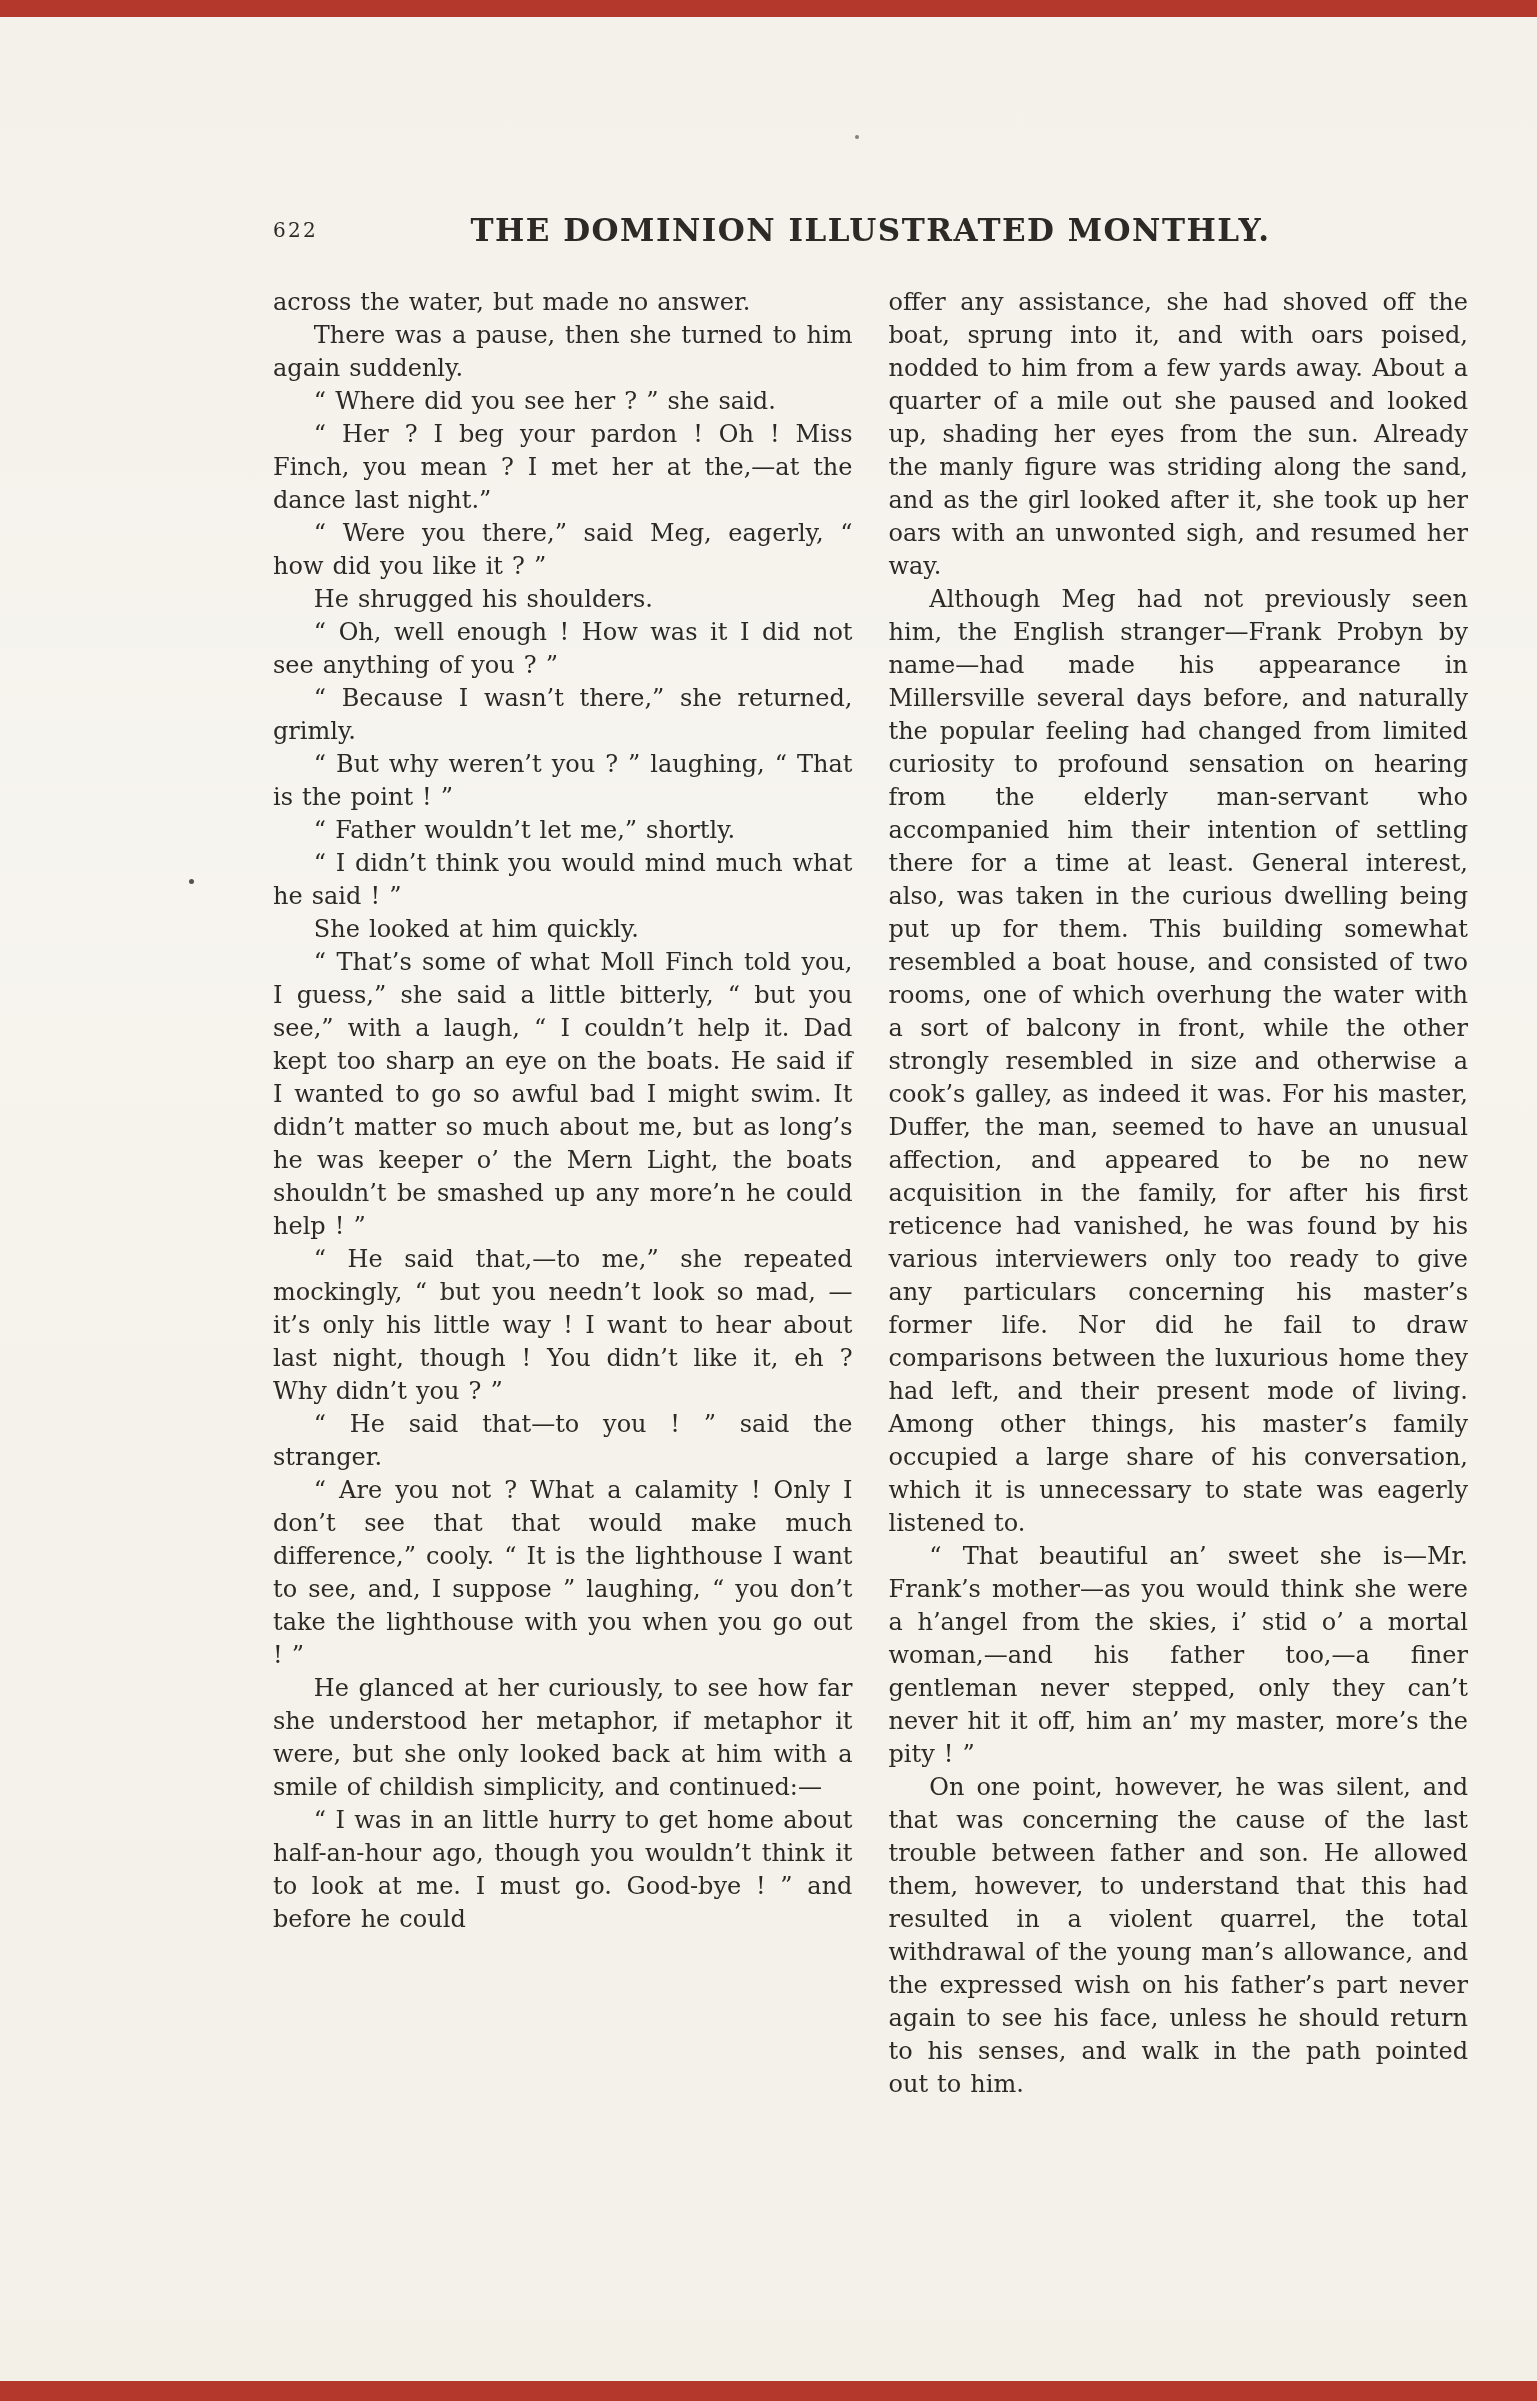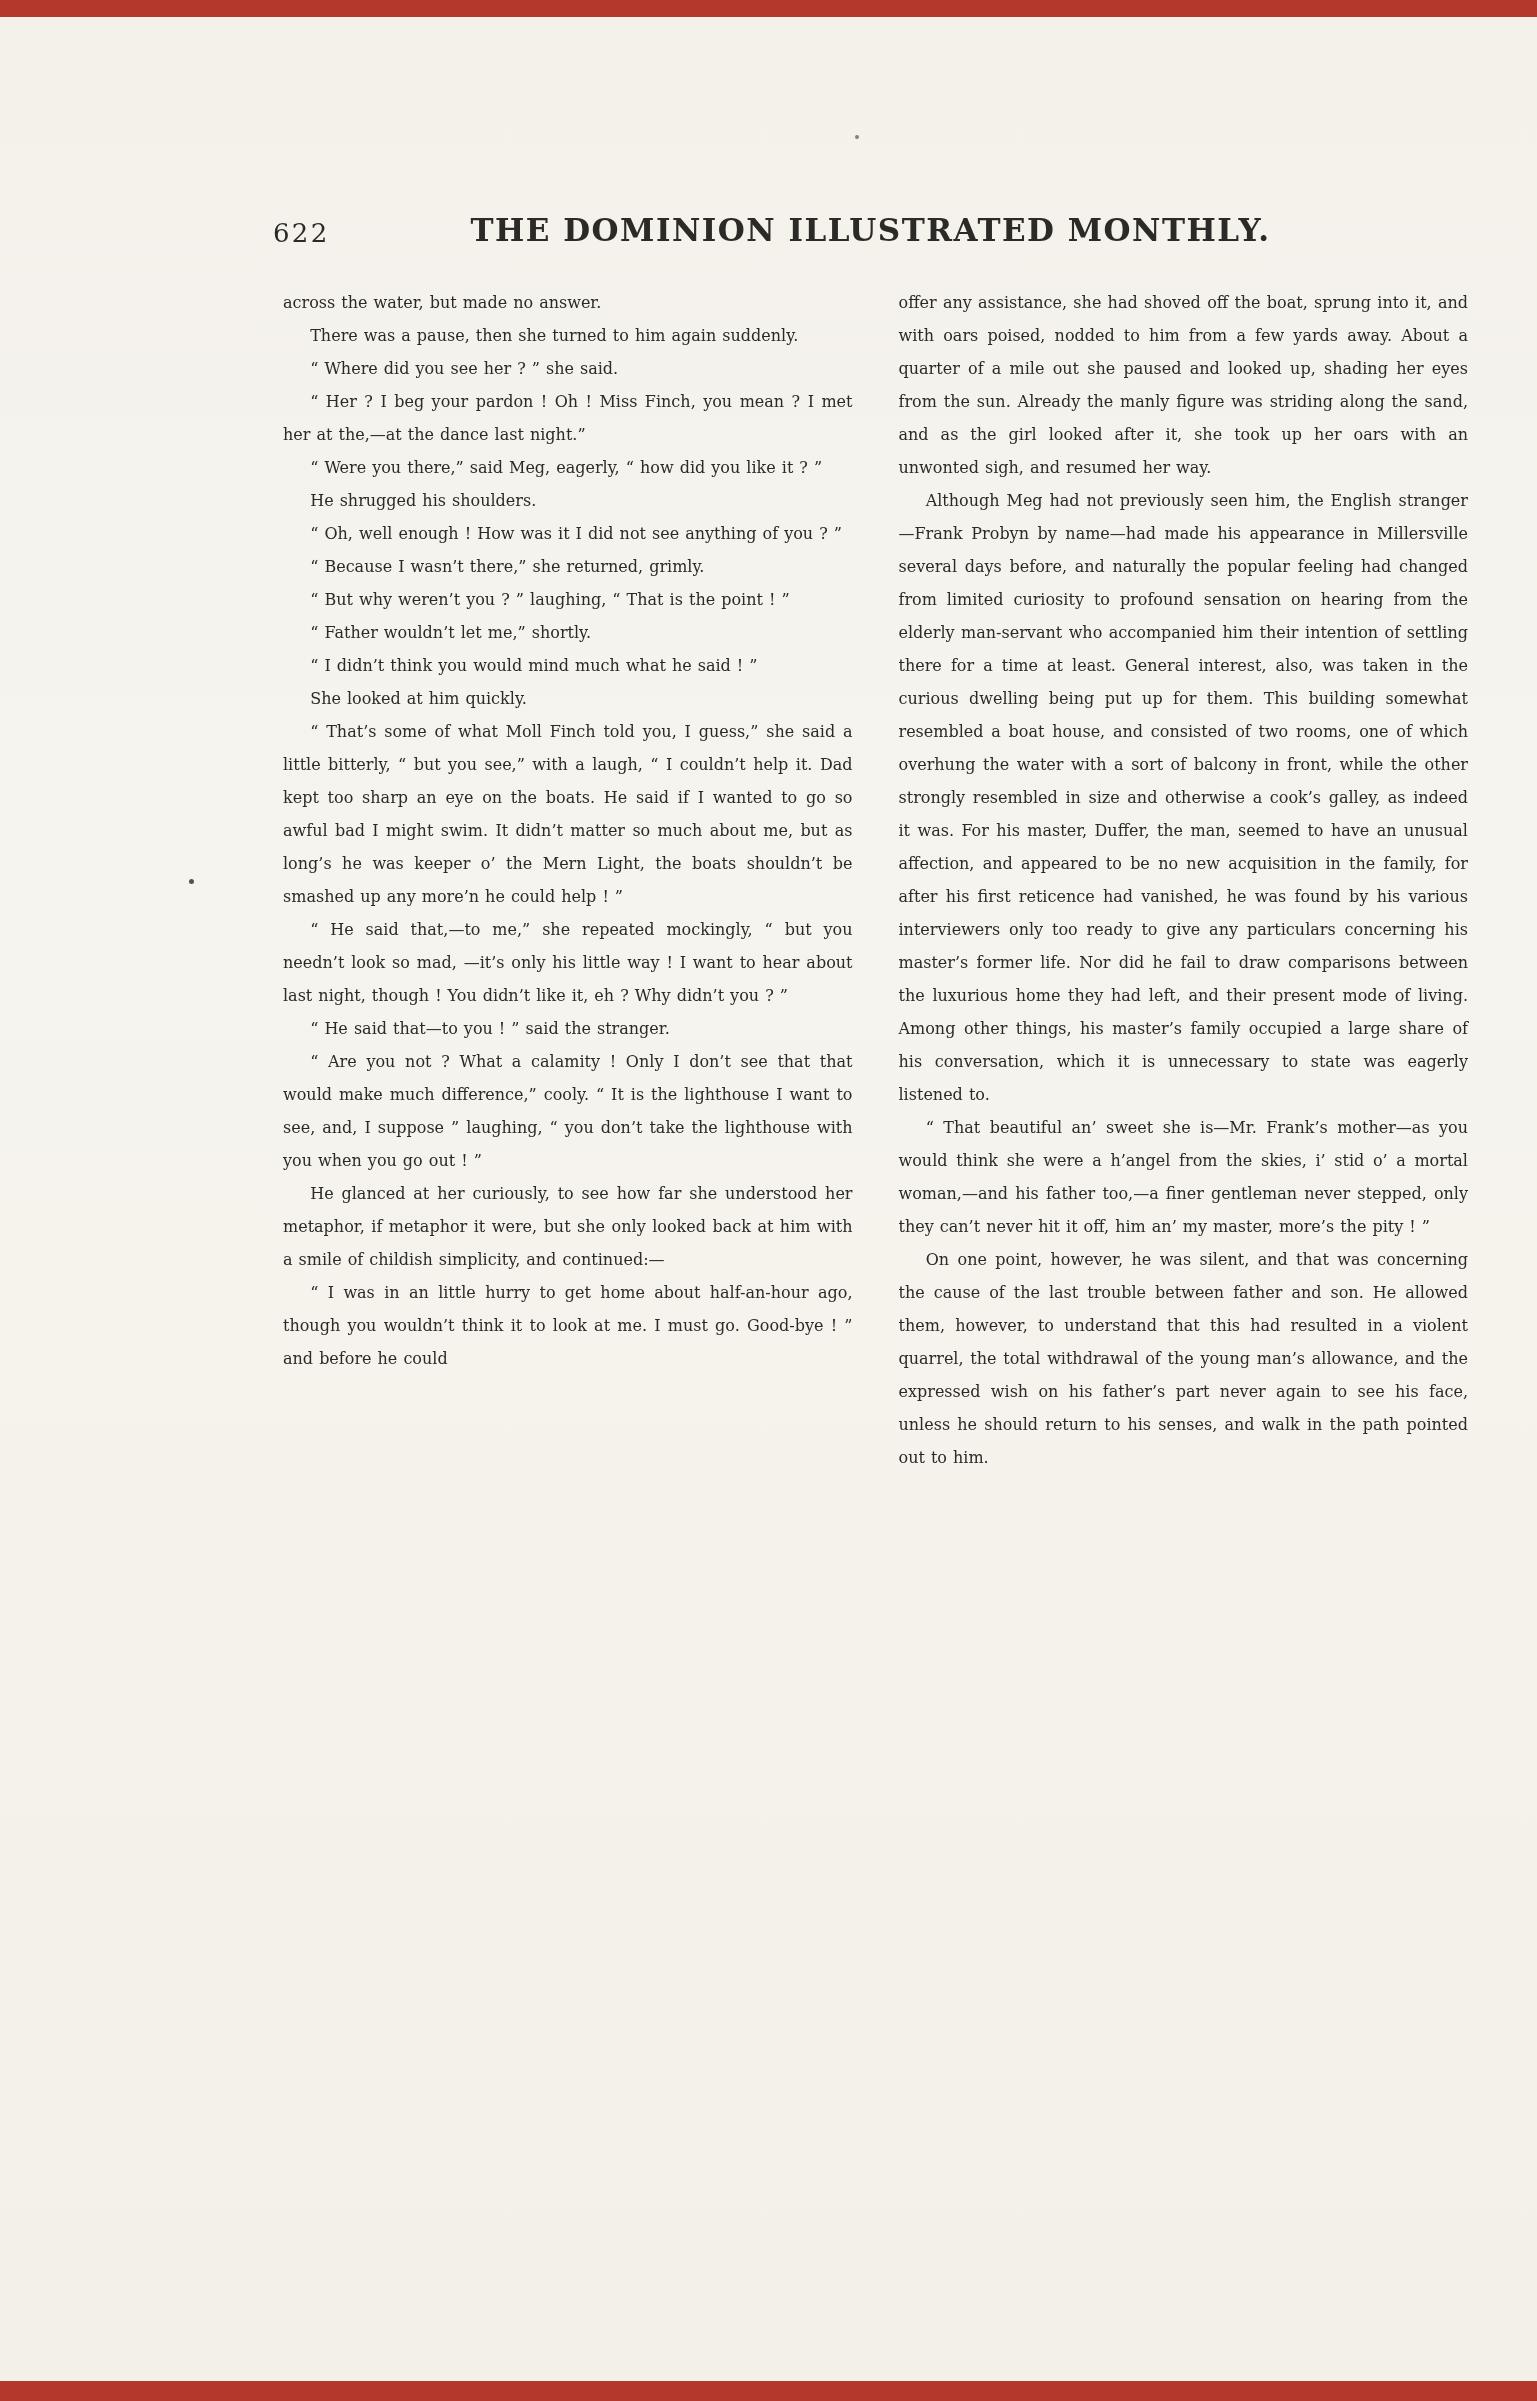--- a/index.html
+++ b/index.html
@@ -29,21 +29,21 @@
     position: absolute;
     top: 212px;
     left: 273px;
     width: 1195px;
     height: 48px;
   }
   .pageno {
     position: absolute;
     left: 0;
     top: 6px;
-    font-size: 26px;
+    font-size: 20px;
     letter-spacing: 2.3px;
   }
   .title {
     position: absolute;
     left: 0;
     right: 0;
     top: 0;
     margin: 0;
     text-align: center;
     font-size: 31px;
@@ -55,25 +55,24 @@
   .columns {
     position: absolute;
     top: 286px;
     left: 273px;
     width: 1195px;
     display: flex;
     gap: 36px;
   }
   .col {
     width: 580px;
-    font-size: 16px;
+    font-size: 24px;
     line-height: 33px;
     text-align: justify;
     word-spacing: 0.06em;
-    margin-left: 10px;
   }
   .col p {
     margin: 0;
     text-indent: 1.7em;
   }
   .col p.flush { text-indent: 0; }
 
   .speck {
     position: absolute;
     background: #55524a;

